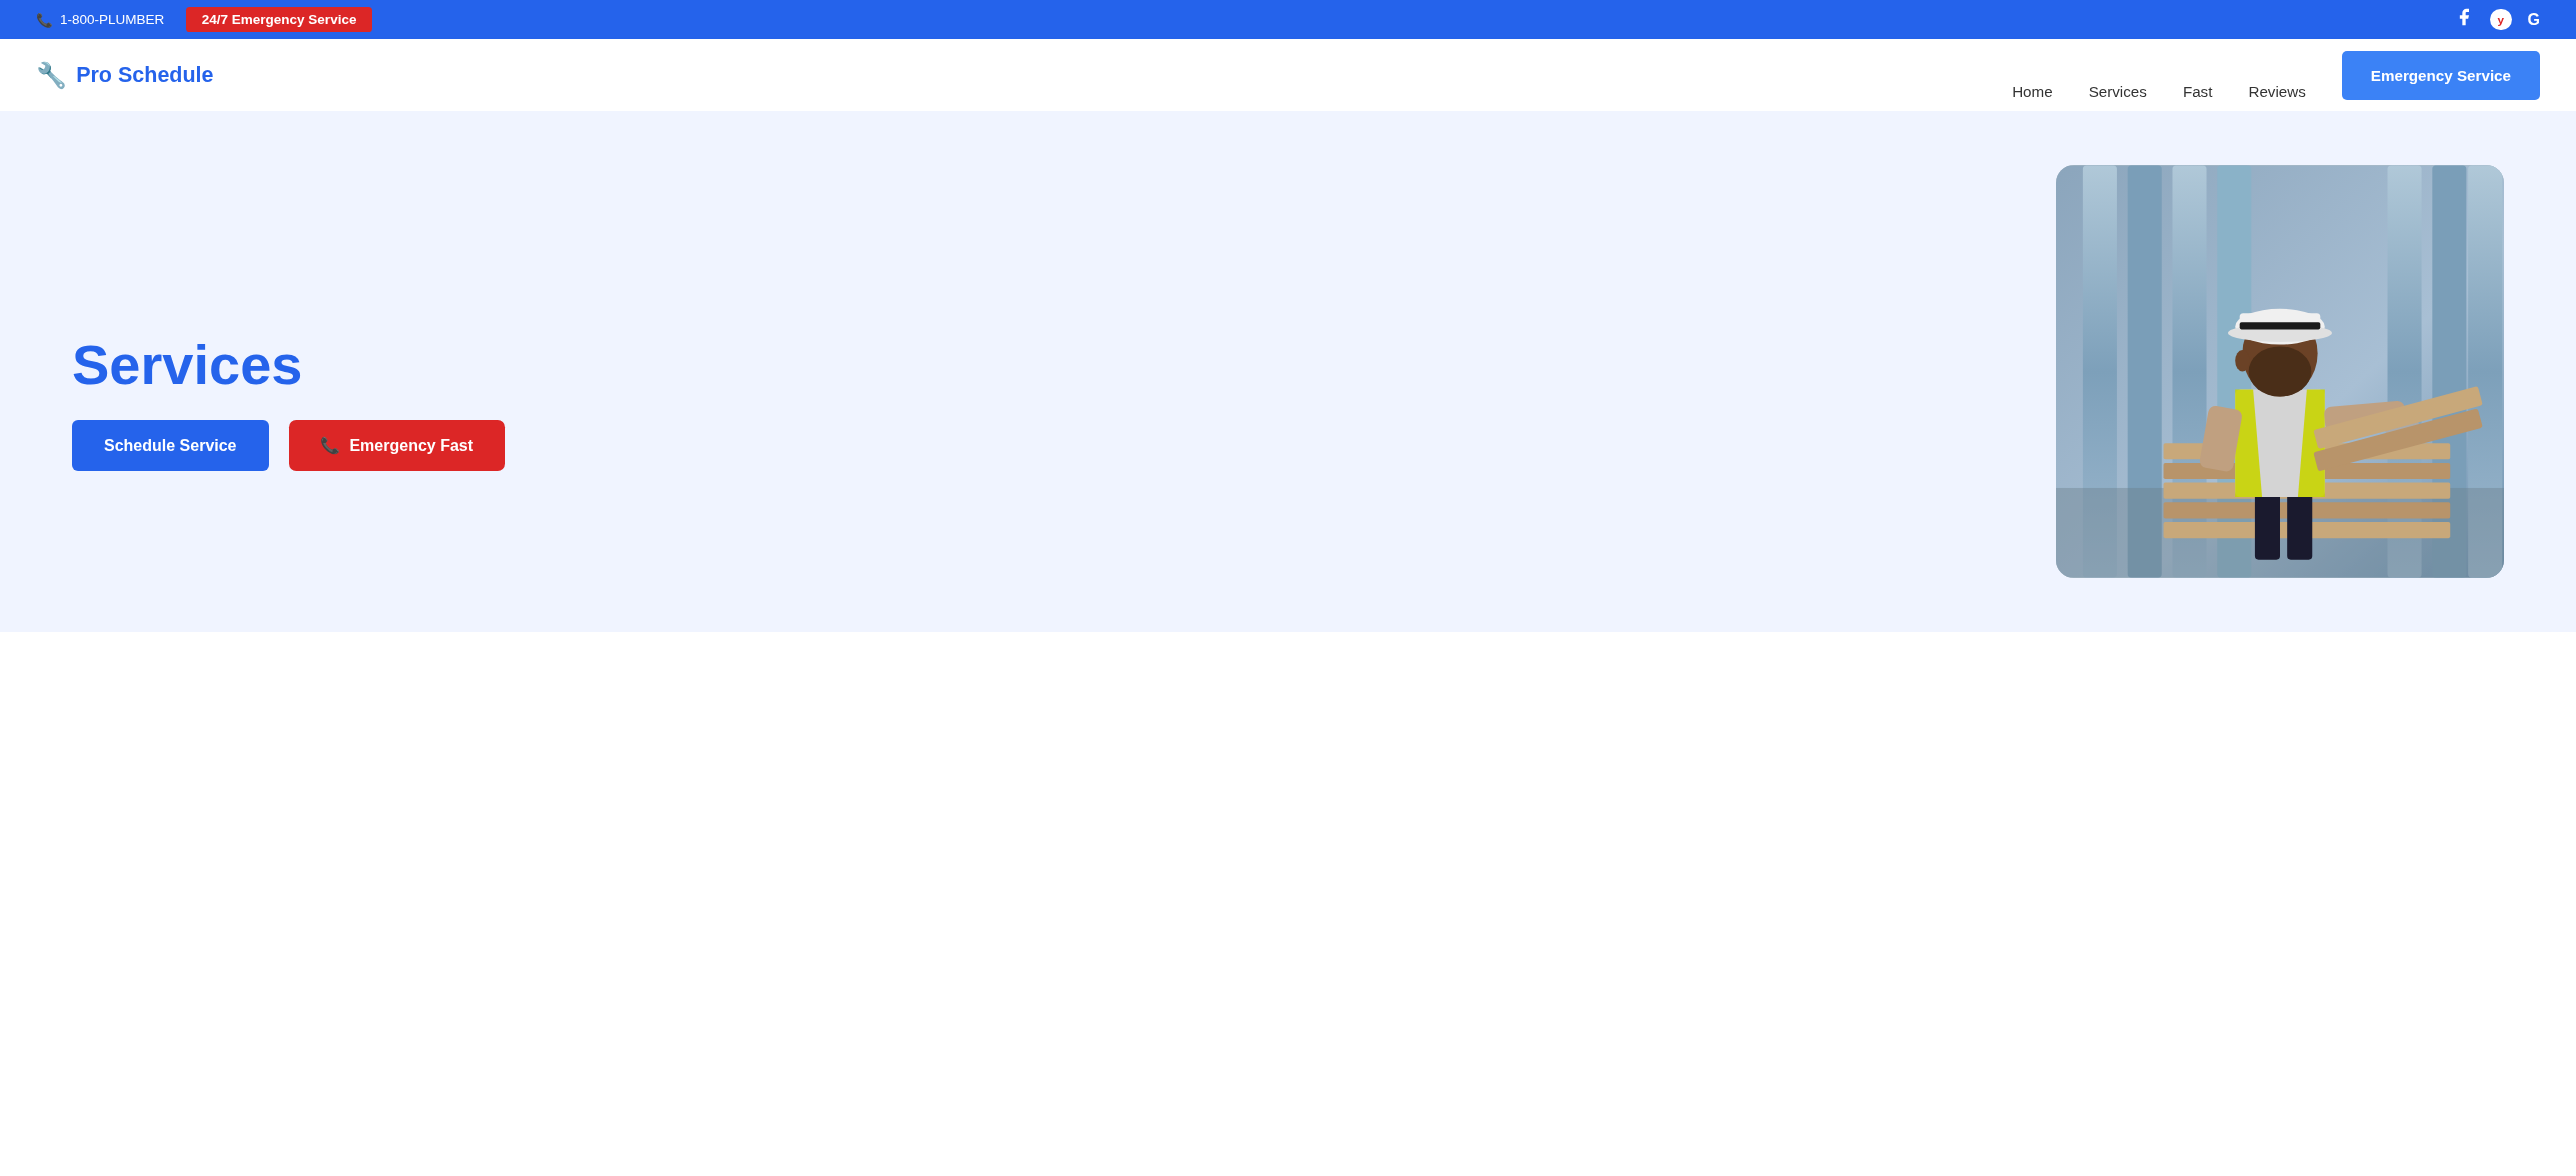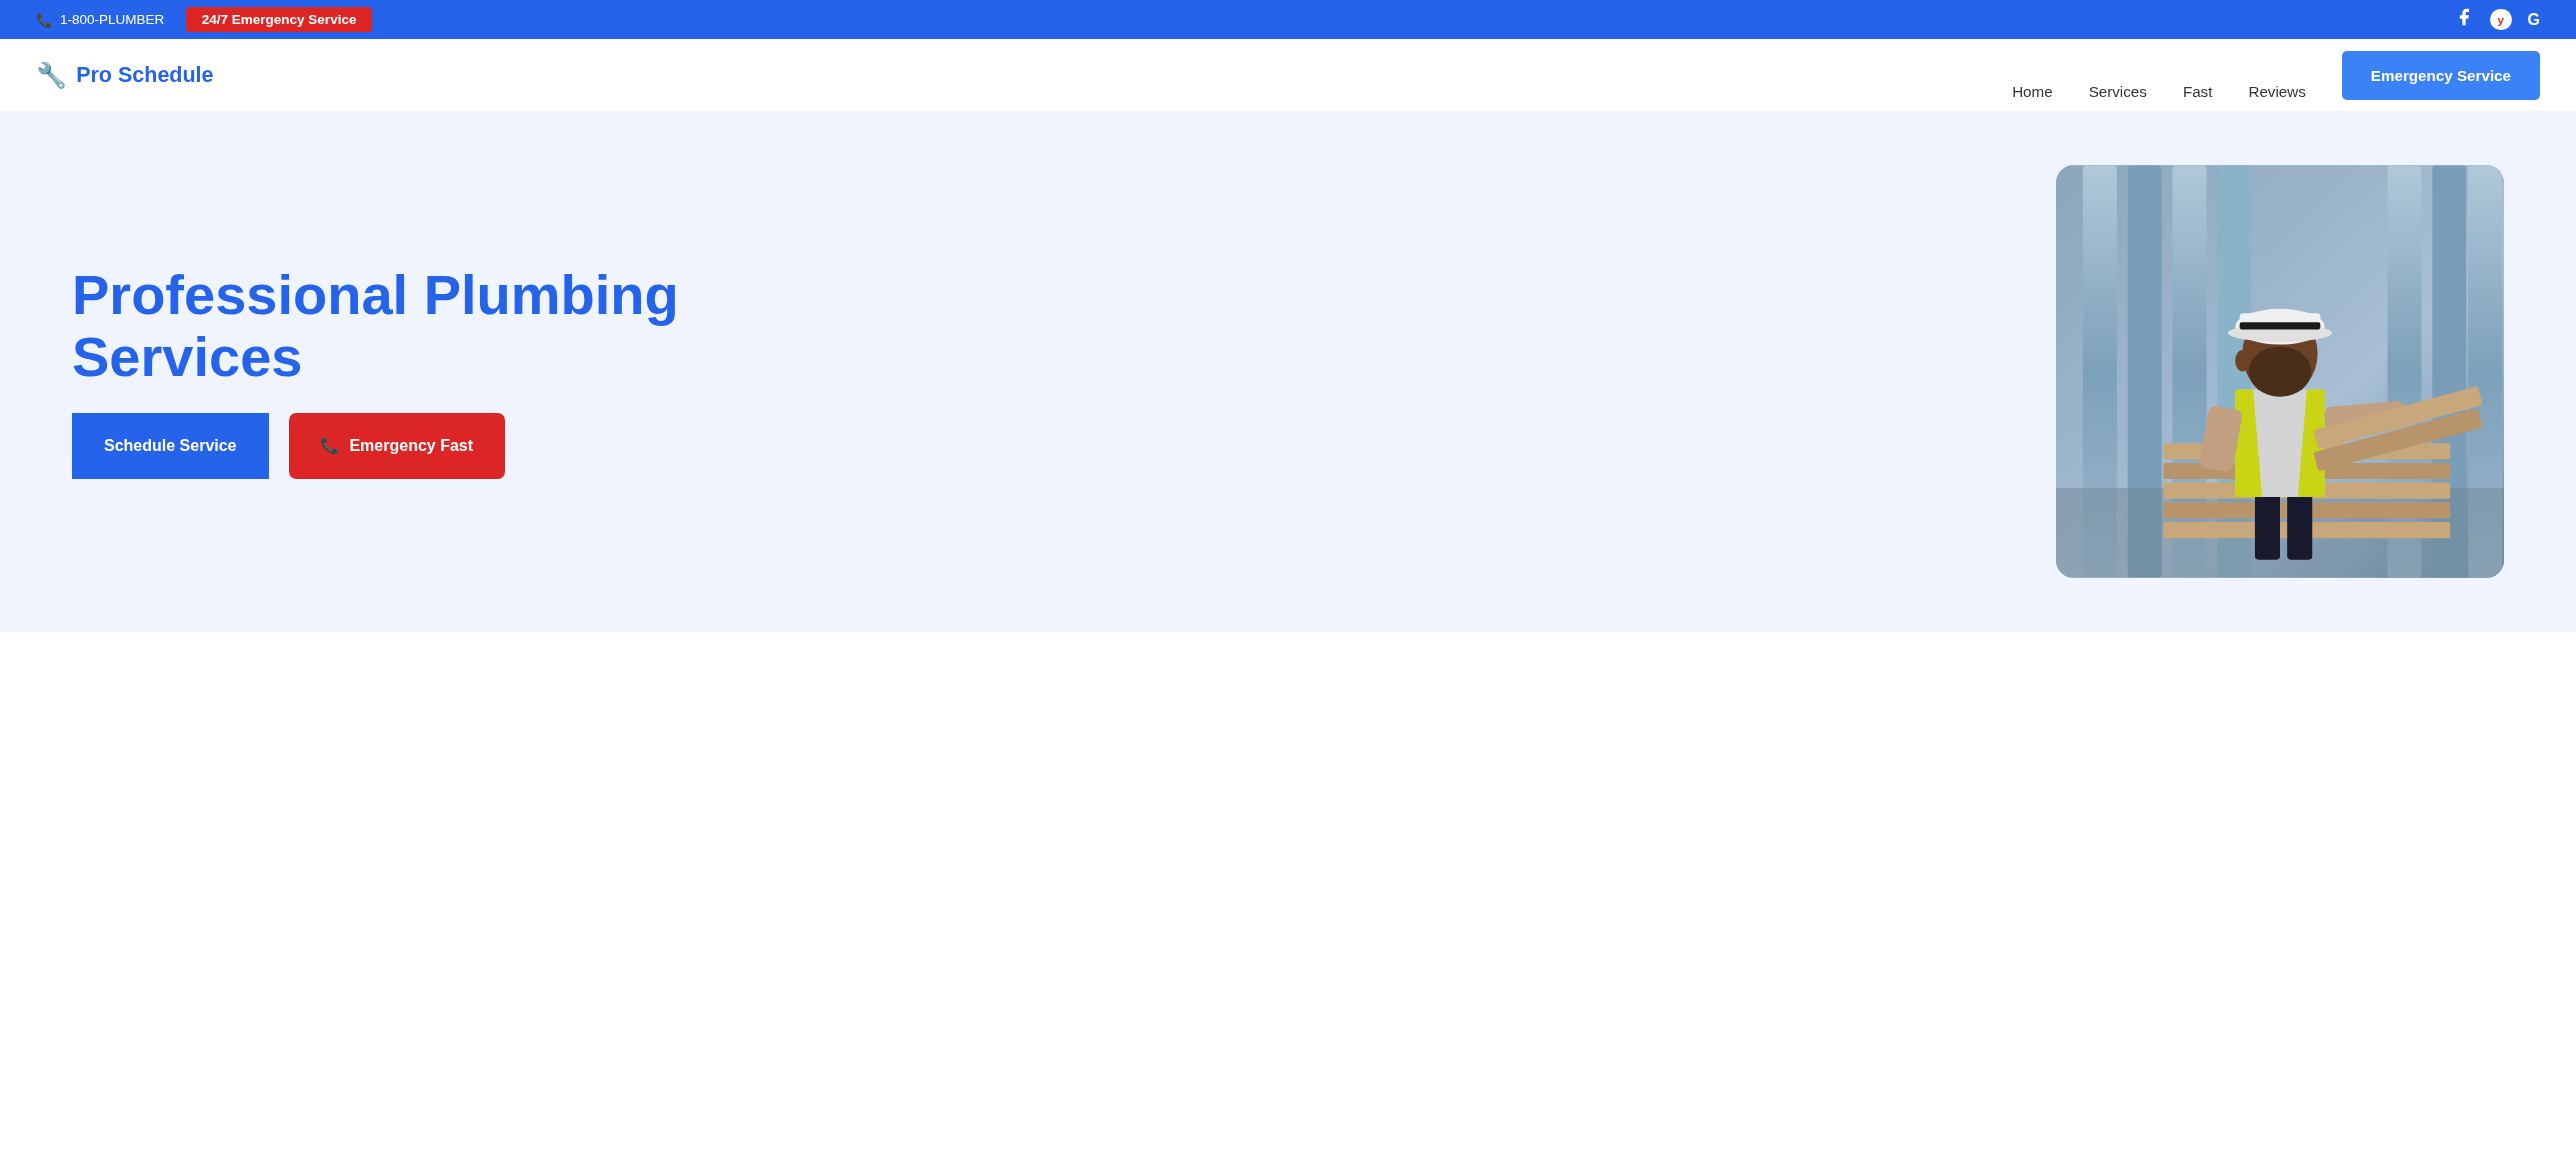--- a/index.html
+++ b/index.html
@@ -117,22 +117,22 @@
       color: #555;
       margin-bottom: 38px;
     }
     .hero-buttons {
       display: flex;
       gap: 20px;
     }
     .btn-primary {
       background: #2563EB;
       color: #fff;
-      padding: 24px 32px;
-      border-radius: 0;
+      padding: 16px 32px;
+      border-radius: 6px;
       font-size: 16px;
       font-weight: 600;
       border: none;
       cursor: pointer;
     }
     .btn-danger {
       background: #DC2626;
       color: #fff;
       padding: 16px 32px;
       border-radius: 7.2px;
@@ -205,21 +205,21 @@
     <a class="navbar-link">Services</a>
     <a class="navbar-link">Fast</a>
     <a class="navbar-link">Reviews</a>
     <button class="navbar-cta">Emergency Service</button>
   </div>
 </nav>
 
 <section class="hero">
   <div class="hero-content">
     <h1 class="hero-title">
-      <span>Professional Plumbing</span><br>
+      <br>
       <span>Services</span>
     </h1>
     <div class="hero-buttons">
       <button class="btn-primary">Schedule Service</button>
       <button class="btn-danger">
         <span>📞</span>
         <span>Emergency Fast</span>
       </button>
     </div>
   </div>

